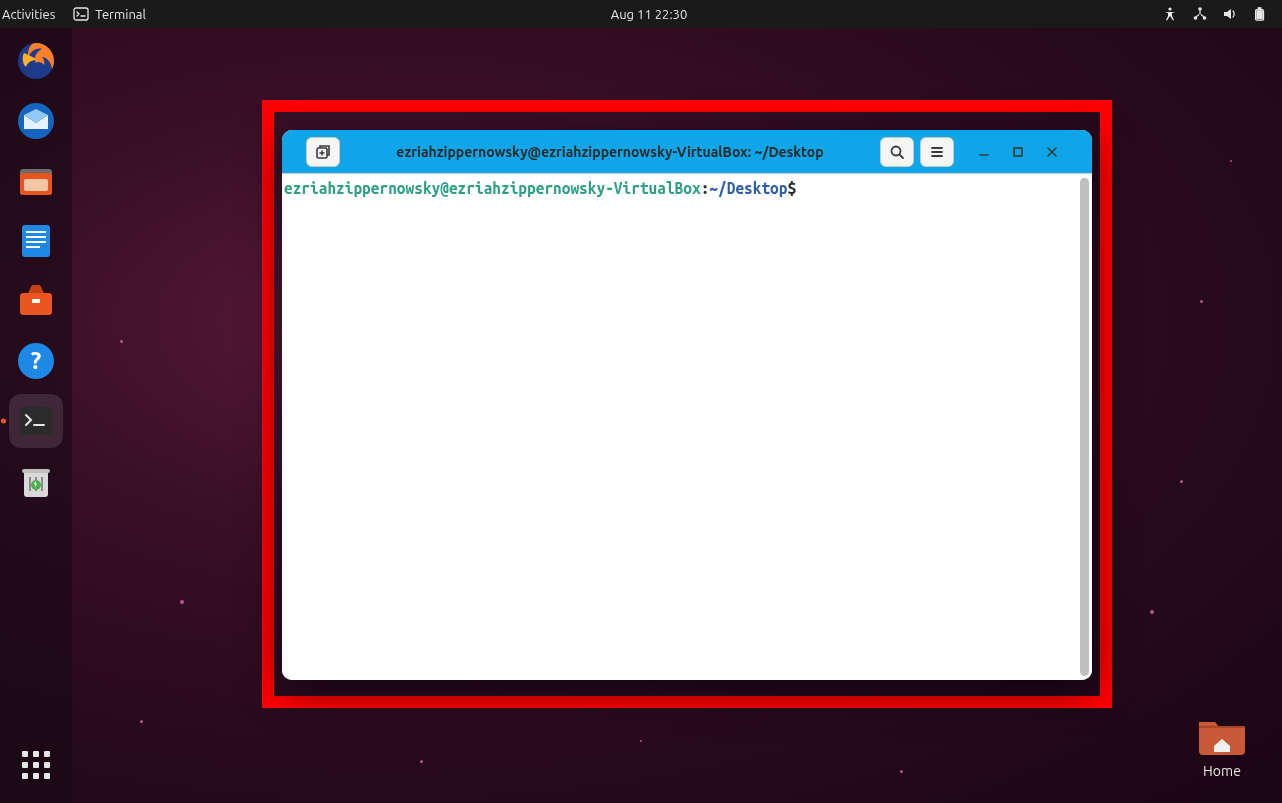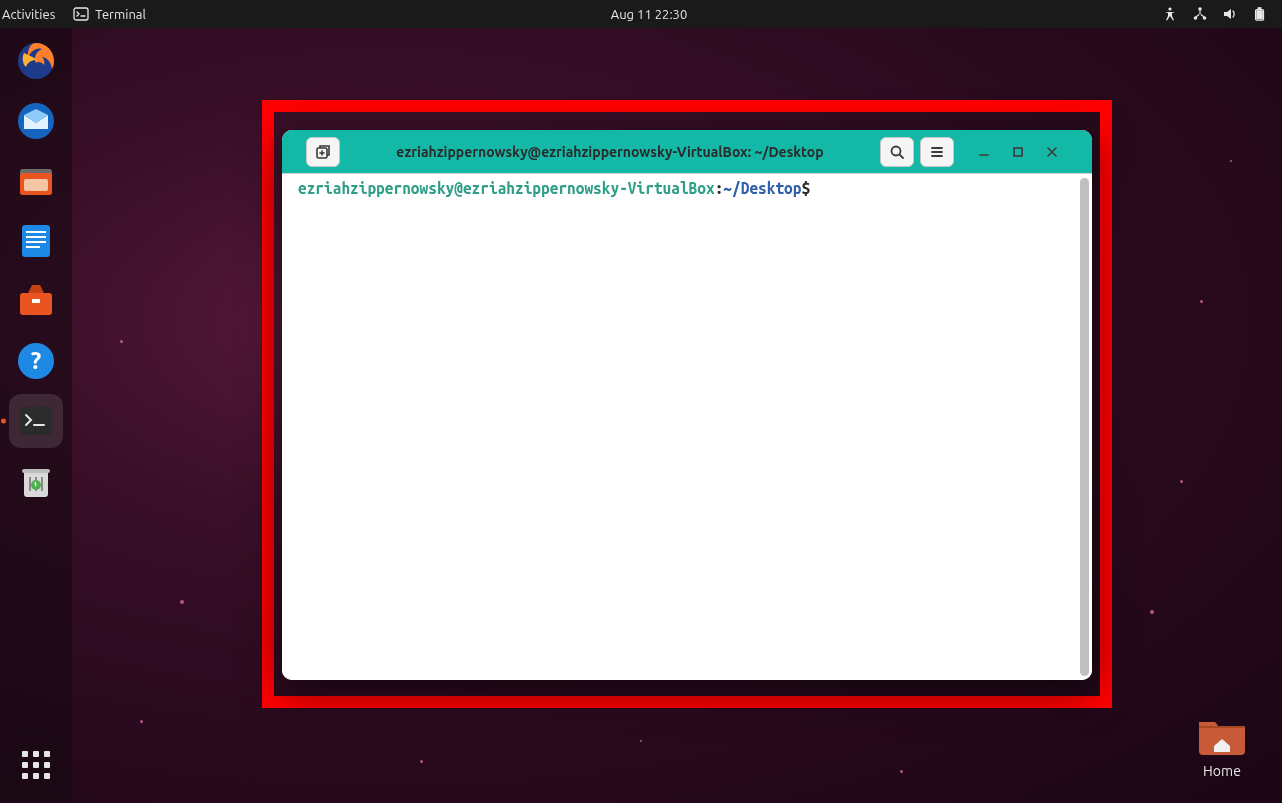--- a/index.html
+++ b/index.html
@@ -57,37 +57,37 @@
     border: 12px solid #ff0000; z-index: 30; pointer-events: none;
   }
 
   
   .terminal-window {
     position: absolute; left: 282px; top: 130px; width: 810px; height: 550px;
     background: #ffffff; border-radius: 10px; box-shadow: 0 10px 40px rgba(0,0,0,0.6);
     display: flex; flex-direction: column; overflow: hidden; z-index: 40;
   }
   .titlebar {
-    height: 44px; background: #14b8a6; border-bottom: 1px solid #d0d0d0;
+    height: 44px; background: #0ea5e9; border-bottom: 1px solid #d0d0d0;
     display: flex; align-items: center; padding: 0 24px; gap: 6px;
   }
   .tb-btn {
     width: 34px; height: 30px; border: 1px solid #c8c8c8; border-radius: 6px;
     background: #f5f5f5; display: flex; align-items: center; justify-content: center;
     cursor: pointer;
   }
   .title-text {
     flex: 1; text-align: center; font-weight: 600; font-size: 14px; color: #2a2a2a;
     white-space: nowrap; overflow: hidden; text-overflow: ellipsis;
   }
   .win-controls { display: flex; gap: 14px; margin-left: 8px; padding: 0 6px; }
   .win-ctrl { width: 20px; height: 20px; display: flex; align-items: center; justify-content: center; cursor: pointer; color: #3a3a3a; }
 
   .terminal-body {
-    flex: 1; background: #ffffff; padding: 6px 4px 6px 16px;
+    flex: 1; background: #ffffff; padding: 6px 4px 6px 2px;
     font-family: "Ubuntu Mono", "Consolas", monospace; font-size: 15.5px; font-weight: 700;
     position: relative; overflow: hidden;
   }
   .terminal-body .scrollbar {
     position: absolute; right: 3px; top: 4px; bottom: 4px; width: 9px;
     background: #bfbfbf; border-radius: 5px;
   }
   .prompt-line { white-space: pre; }
   .p-user { color: #2e9e87; }
   .p-colon { color: #2a2a2a; }

